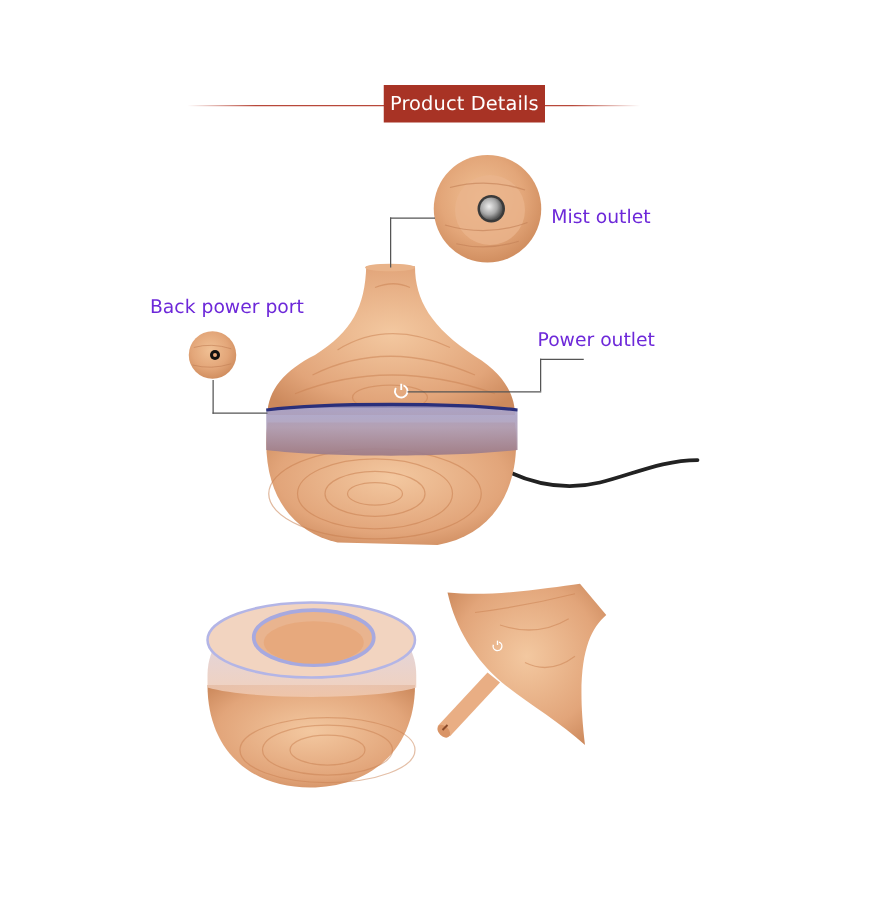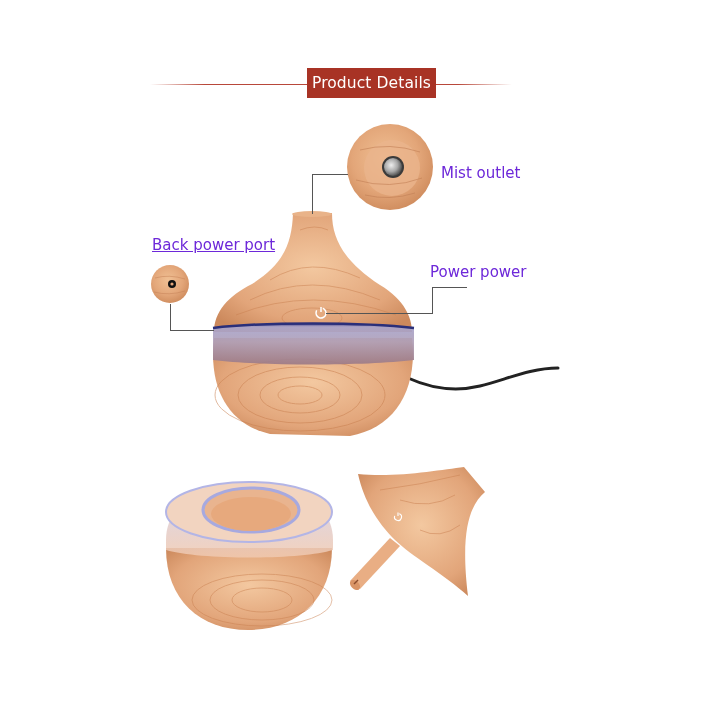--- a/index.html
+++ b/index.html
@@ -133,14 +133,14 @@
 <div class="leader" style="left:312px; top:174px; width:1px; height:40px;"></div>
 
 <div class="leader" style="left:170px; top:304px; width:1px; height:27px;"></div>
 <div class="leader" style="left:170px; top:330px; width:44px; height:1px;"></div>
 
 <div class="leader" style="left:432px; top:287px; width:35px; height:1px;"></div>
 <div class="leader" style="left:432px; top:287px; width:1px; height:26px;"></div>
 <div class="leader" style="left:326px; top:313px; width:107px; height:1px;"></div>
 
 <div class="label" style="left:441px; top:164px;">Mist outlet</div>
-<div class="label" style="left:152px; top:236px;text-decoration:underline;">Back power port</div>
-<div class="label" style="left:430px; top:263px;">Power power</div>
+<div class="label" style="left:120px; top:236px;">Back power port</div>
+<div class="label" style="left:430px; top:263px;">Power outlet</div>
 
 </body></html>

